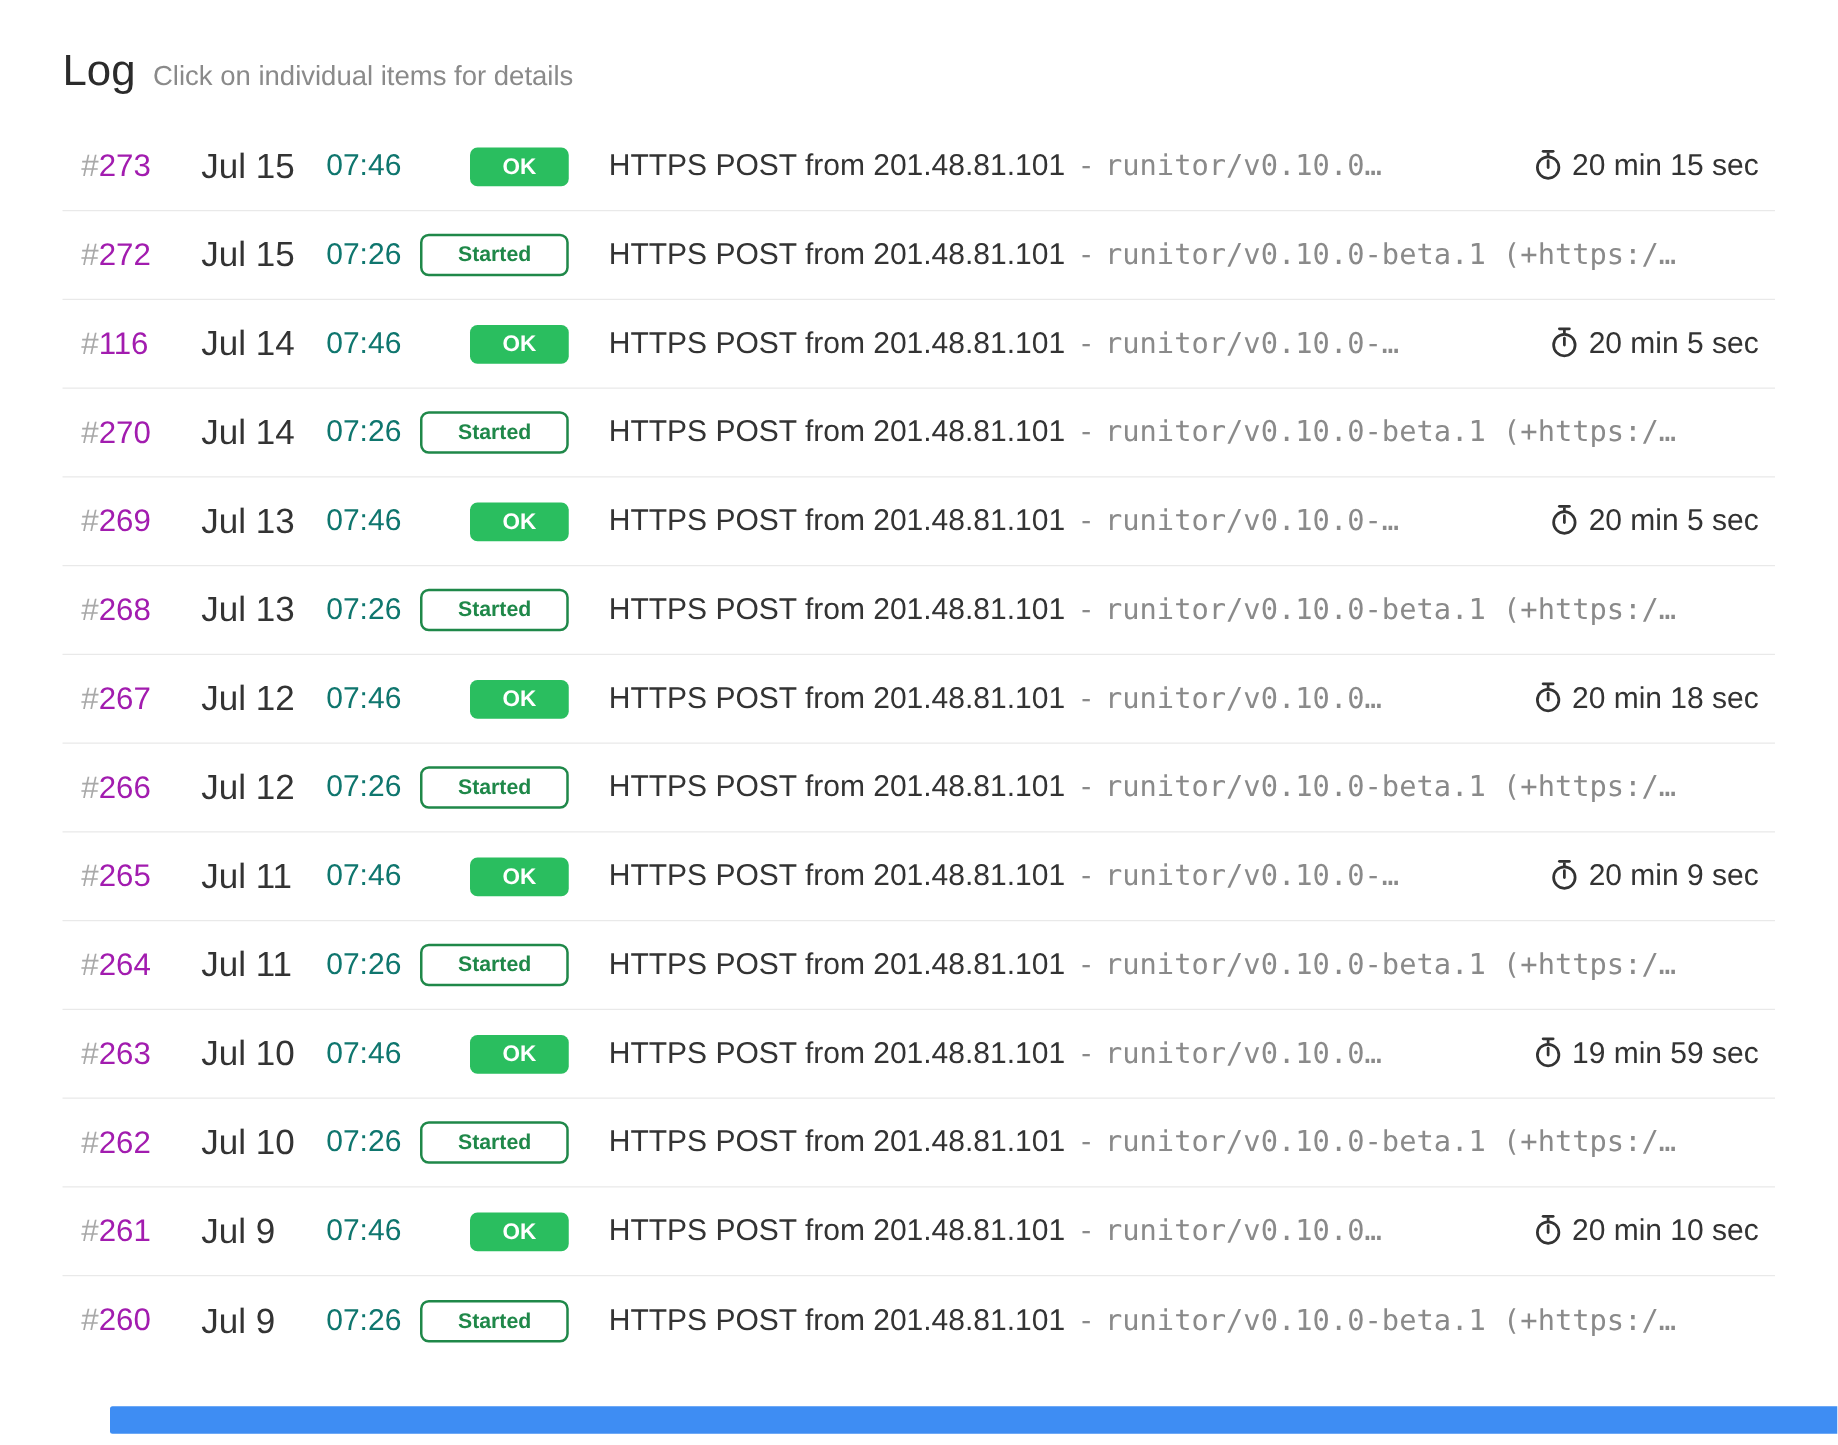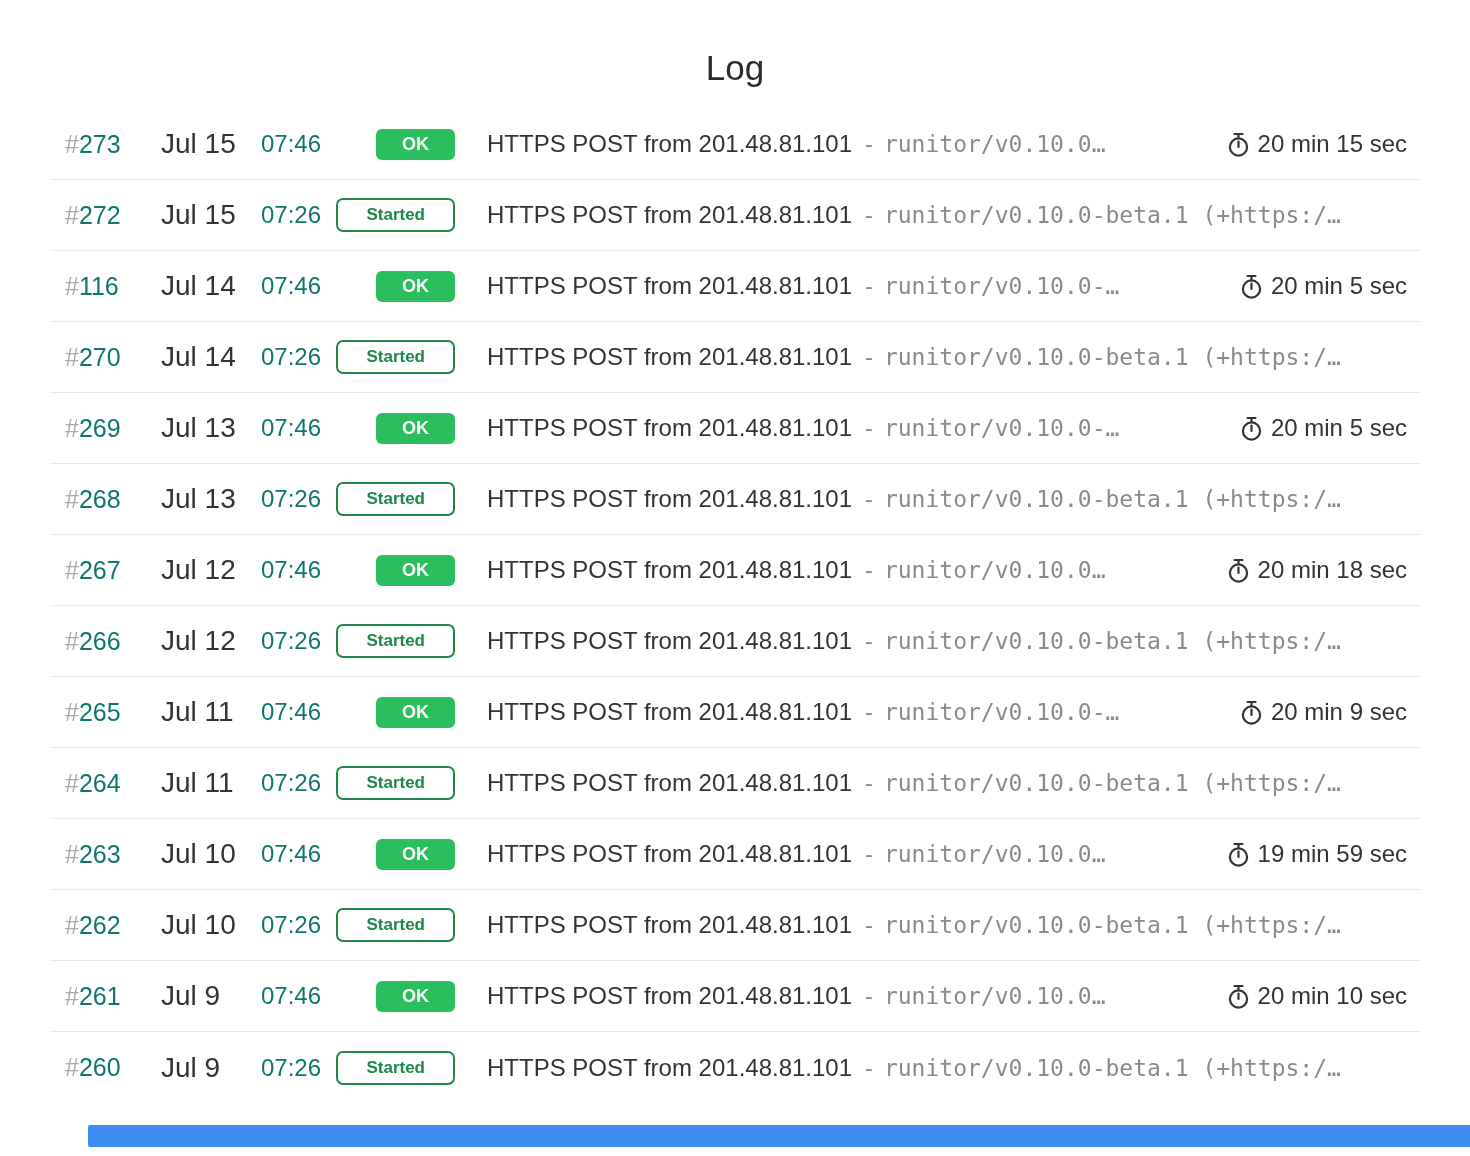--- a/index.html
+++ b/index.html
@@ -8,24 +8,23 @@
     background: #ffffff;
     font-family: "Liberation Sans", sans-serif;
     color: #333333;
     overflow: hidden;
     position: relative;
   }
   .content { margin: 0 50px; }
 
   
   .header {
-    padding-top: 48px;
+    padding-top: 37px;
     display: flex;
     align-items: center;
-    flex-direction: column;
   }
   .title-wrap { display: flex; align-items: baseline; }
   .page-title { font-size: 35px; font-weight: 400; color: #2b2b2b; }
   .page-subtitle { font-size: 22px; color: #8a8a8a; margin-left: 14px; }
 
   .tz-group { display: flex; }
   .tz-btn {
     font-family: "Liberation Sans", sans-serif;
     font-size: 19px; color: #333;
     height: 42px;
@@ -50,21 +49,21 @@
     align-items: center;
     height: 71px;
     border-bottom: 1px solid #e9e9e9;
     padding-right: 13px;
     cursor: pointer;
   }
   .log-row:last-child { border-bottom: none; }
 
   .col-num  { width: 111px; padding-left: 15px; font-size: 25px; white-space: nowrap; }
   .col-num .hash { color: #a9a9a9; }
-  .col-num .n { color: #0f766e; margin-top: 20px; }
+  .col-num .n { color: #a21caf; margin-top: 20px; }
   .col-date { width: 100px; font-size: 28px; color: #333; white-space: nowrap; }
   .col-time { width: 100px; font-size: 24px; color: #0f766e; white-space: nowrap; }
   .col-badge { width: 94px; display: flex; justify-content: flex-end; }
 
   .badge {
     font-weight: bold;
     white-space: nowrap;
     display: inline-block;
   }
   .badge.ok {
@@ -96,21 +95,21 @@
     color: #8a8a8a; font-size: 23px;
     margin: 0 8px 0 10px;
   }
   .desc-mono {
     font-family: "DejaVu Sans Mono", monospace;
     color: #8a8a8a; font-size: 23px;
   }
 
   .col-duration {
     margin-left: auto;
-    display: flex; align-items: flex-end;
+    display: flex; align-items: flex-start;
     white-space: nowrap;
     font-size: 24px; color: #333;
     padding-left: 16px;
   }
   .stopwatch { margin-right: 8px; display: inline-block; }
 
   
   .time-slider {
     position: absolute;
     left: 88px; right: 0;
@@ -120,20 +119,21 @@
   }
 </style>
 </head>
 <body>
 
 <div class="content">
 
   <div class="header">
     <div class="title-wrap">
       <span class="page-title">Log</span>
+      <span class="page-subtitle">Click on individual items for details</span>
     </div>
   </div>
 
   <div class="log-list">
       <div class="log-row">
     <span class="col-num"><span class="hash">#</span><span class="n">273</span></span>
     <span class="col-date">Jul 15</span>
     <span class="col-time">07:46</span>
     <span class="col-badge">
           <span class="badge ok">OK</span>

